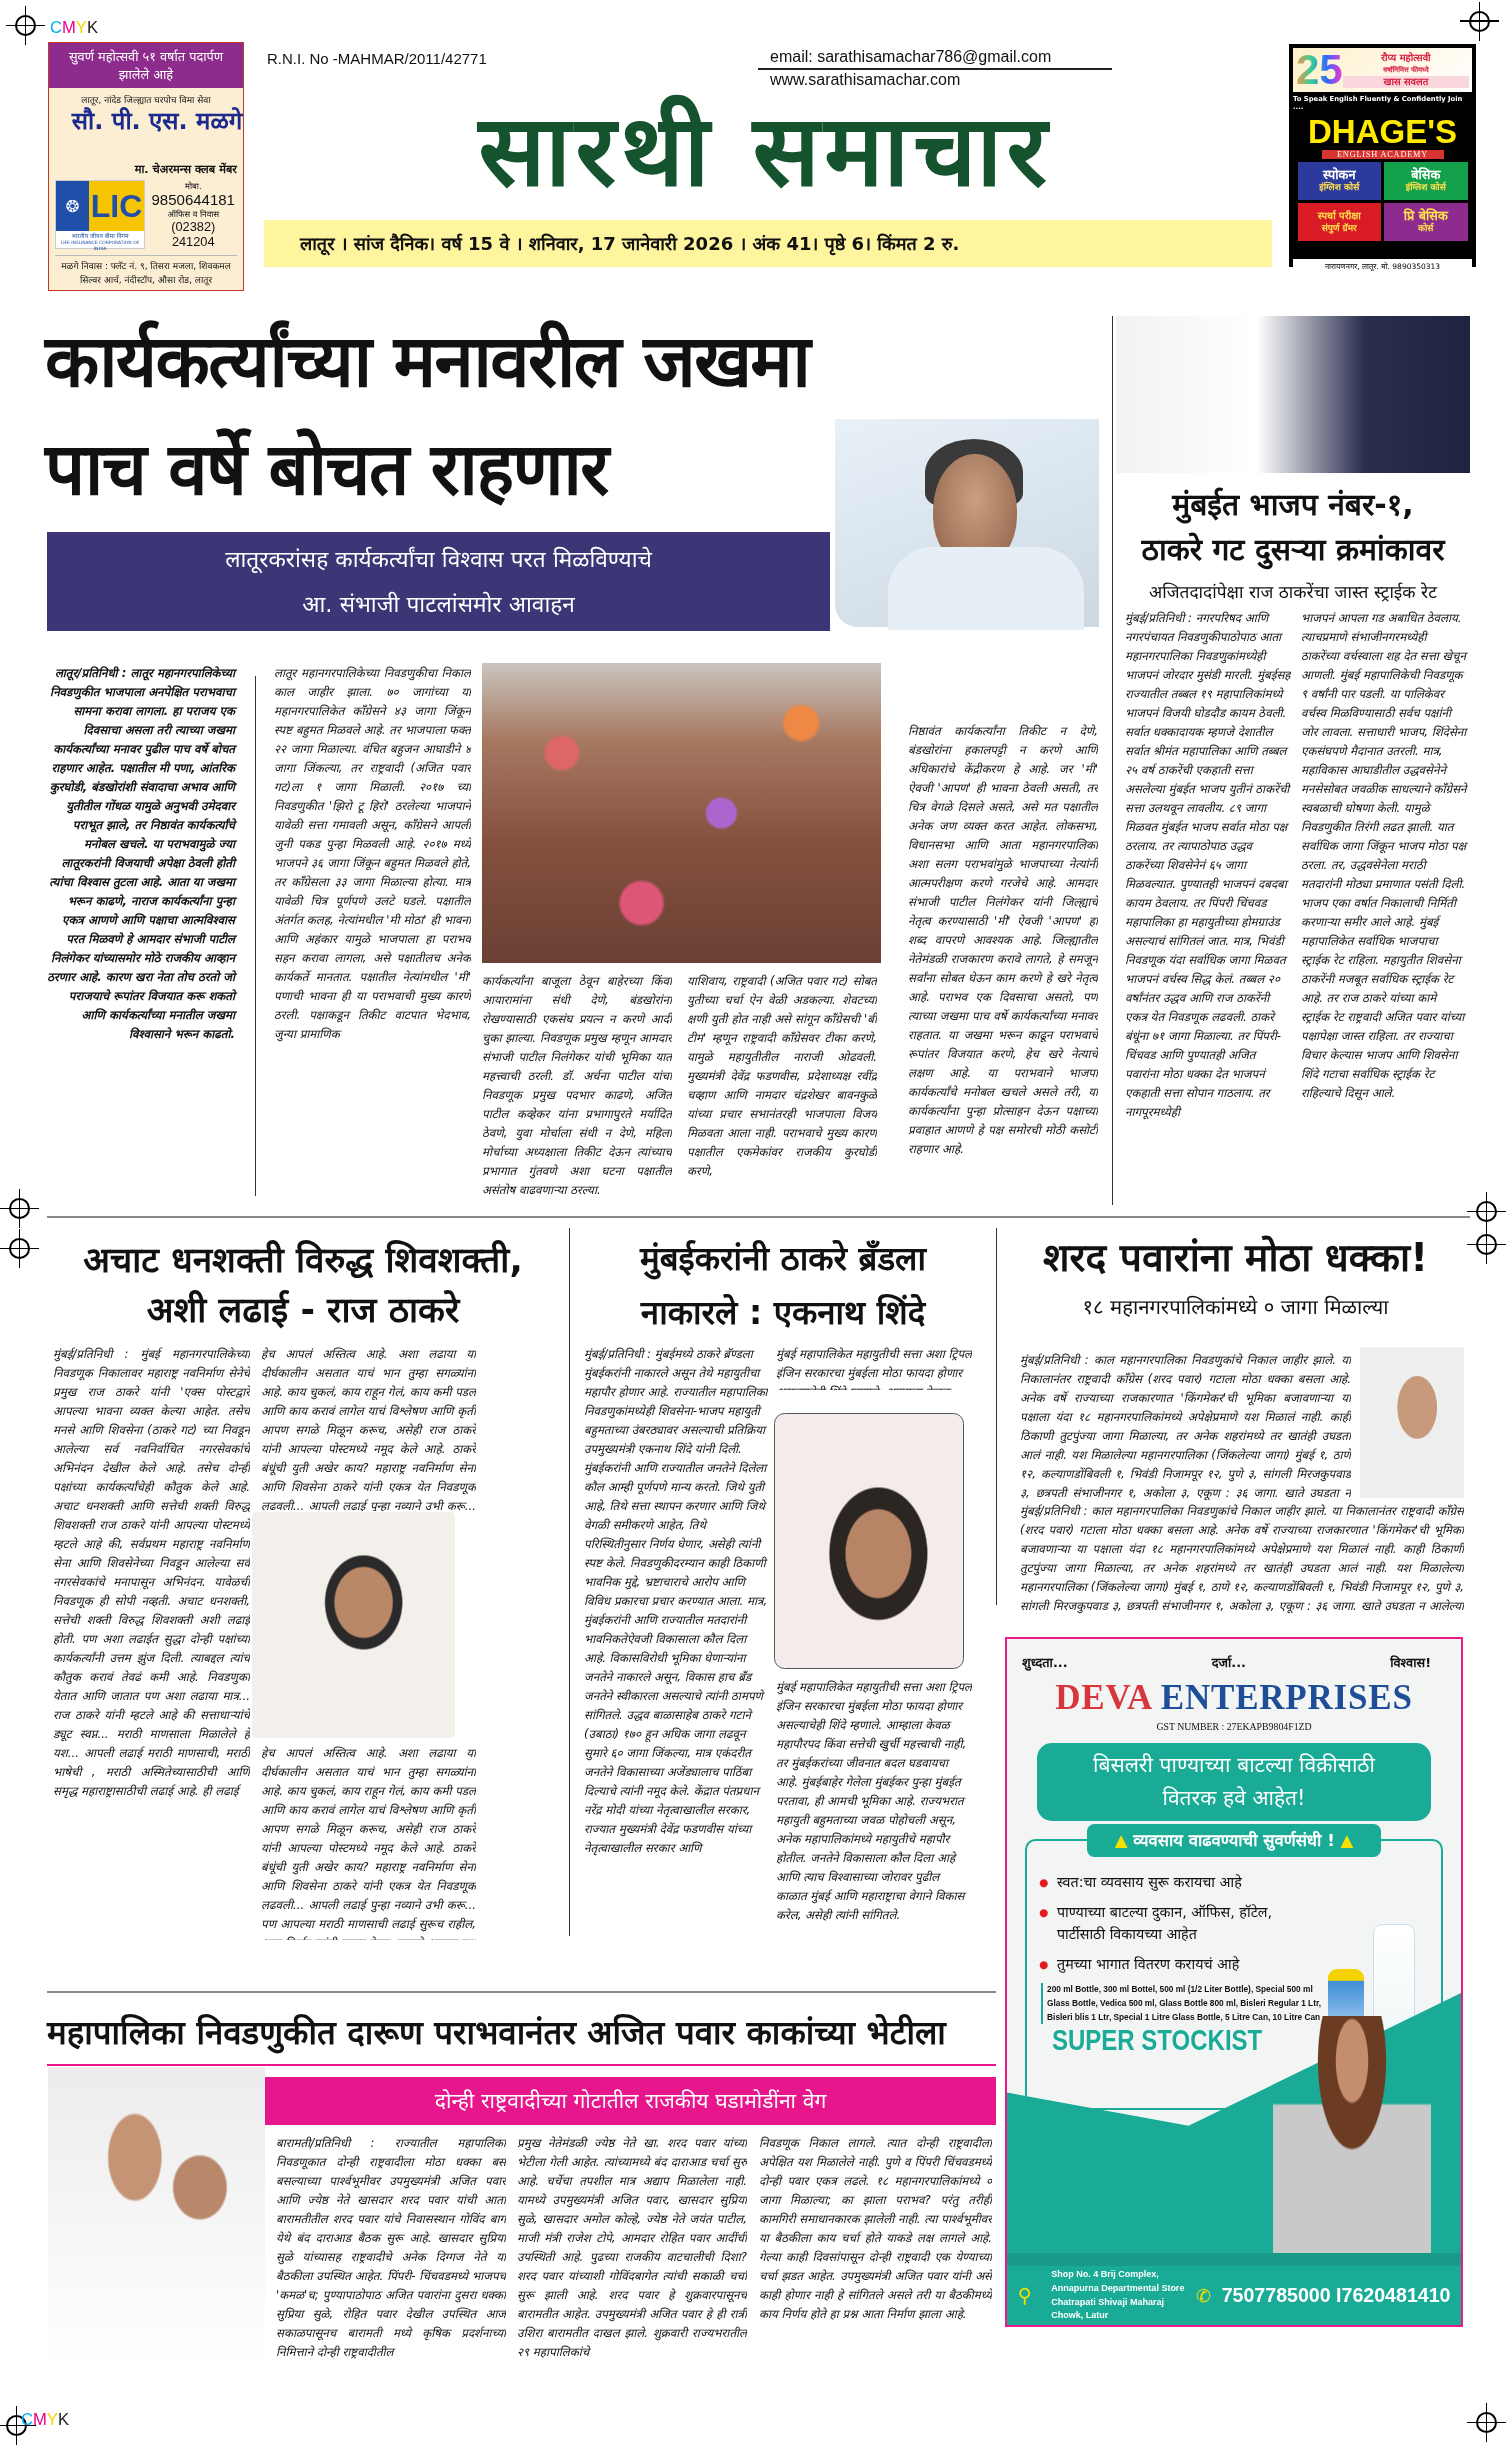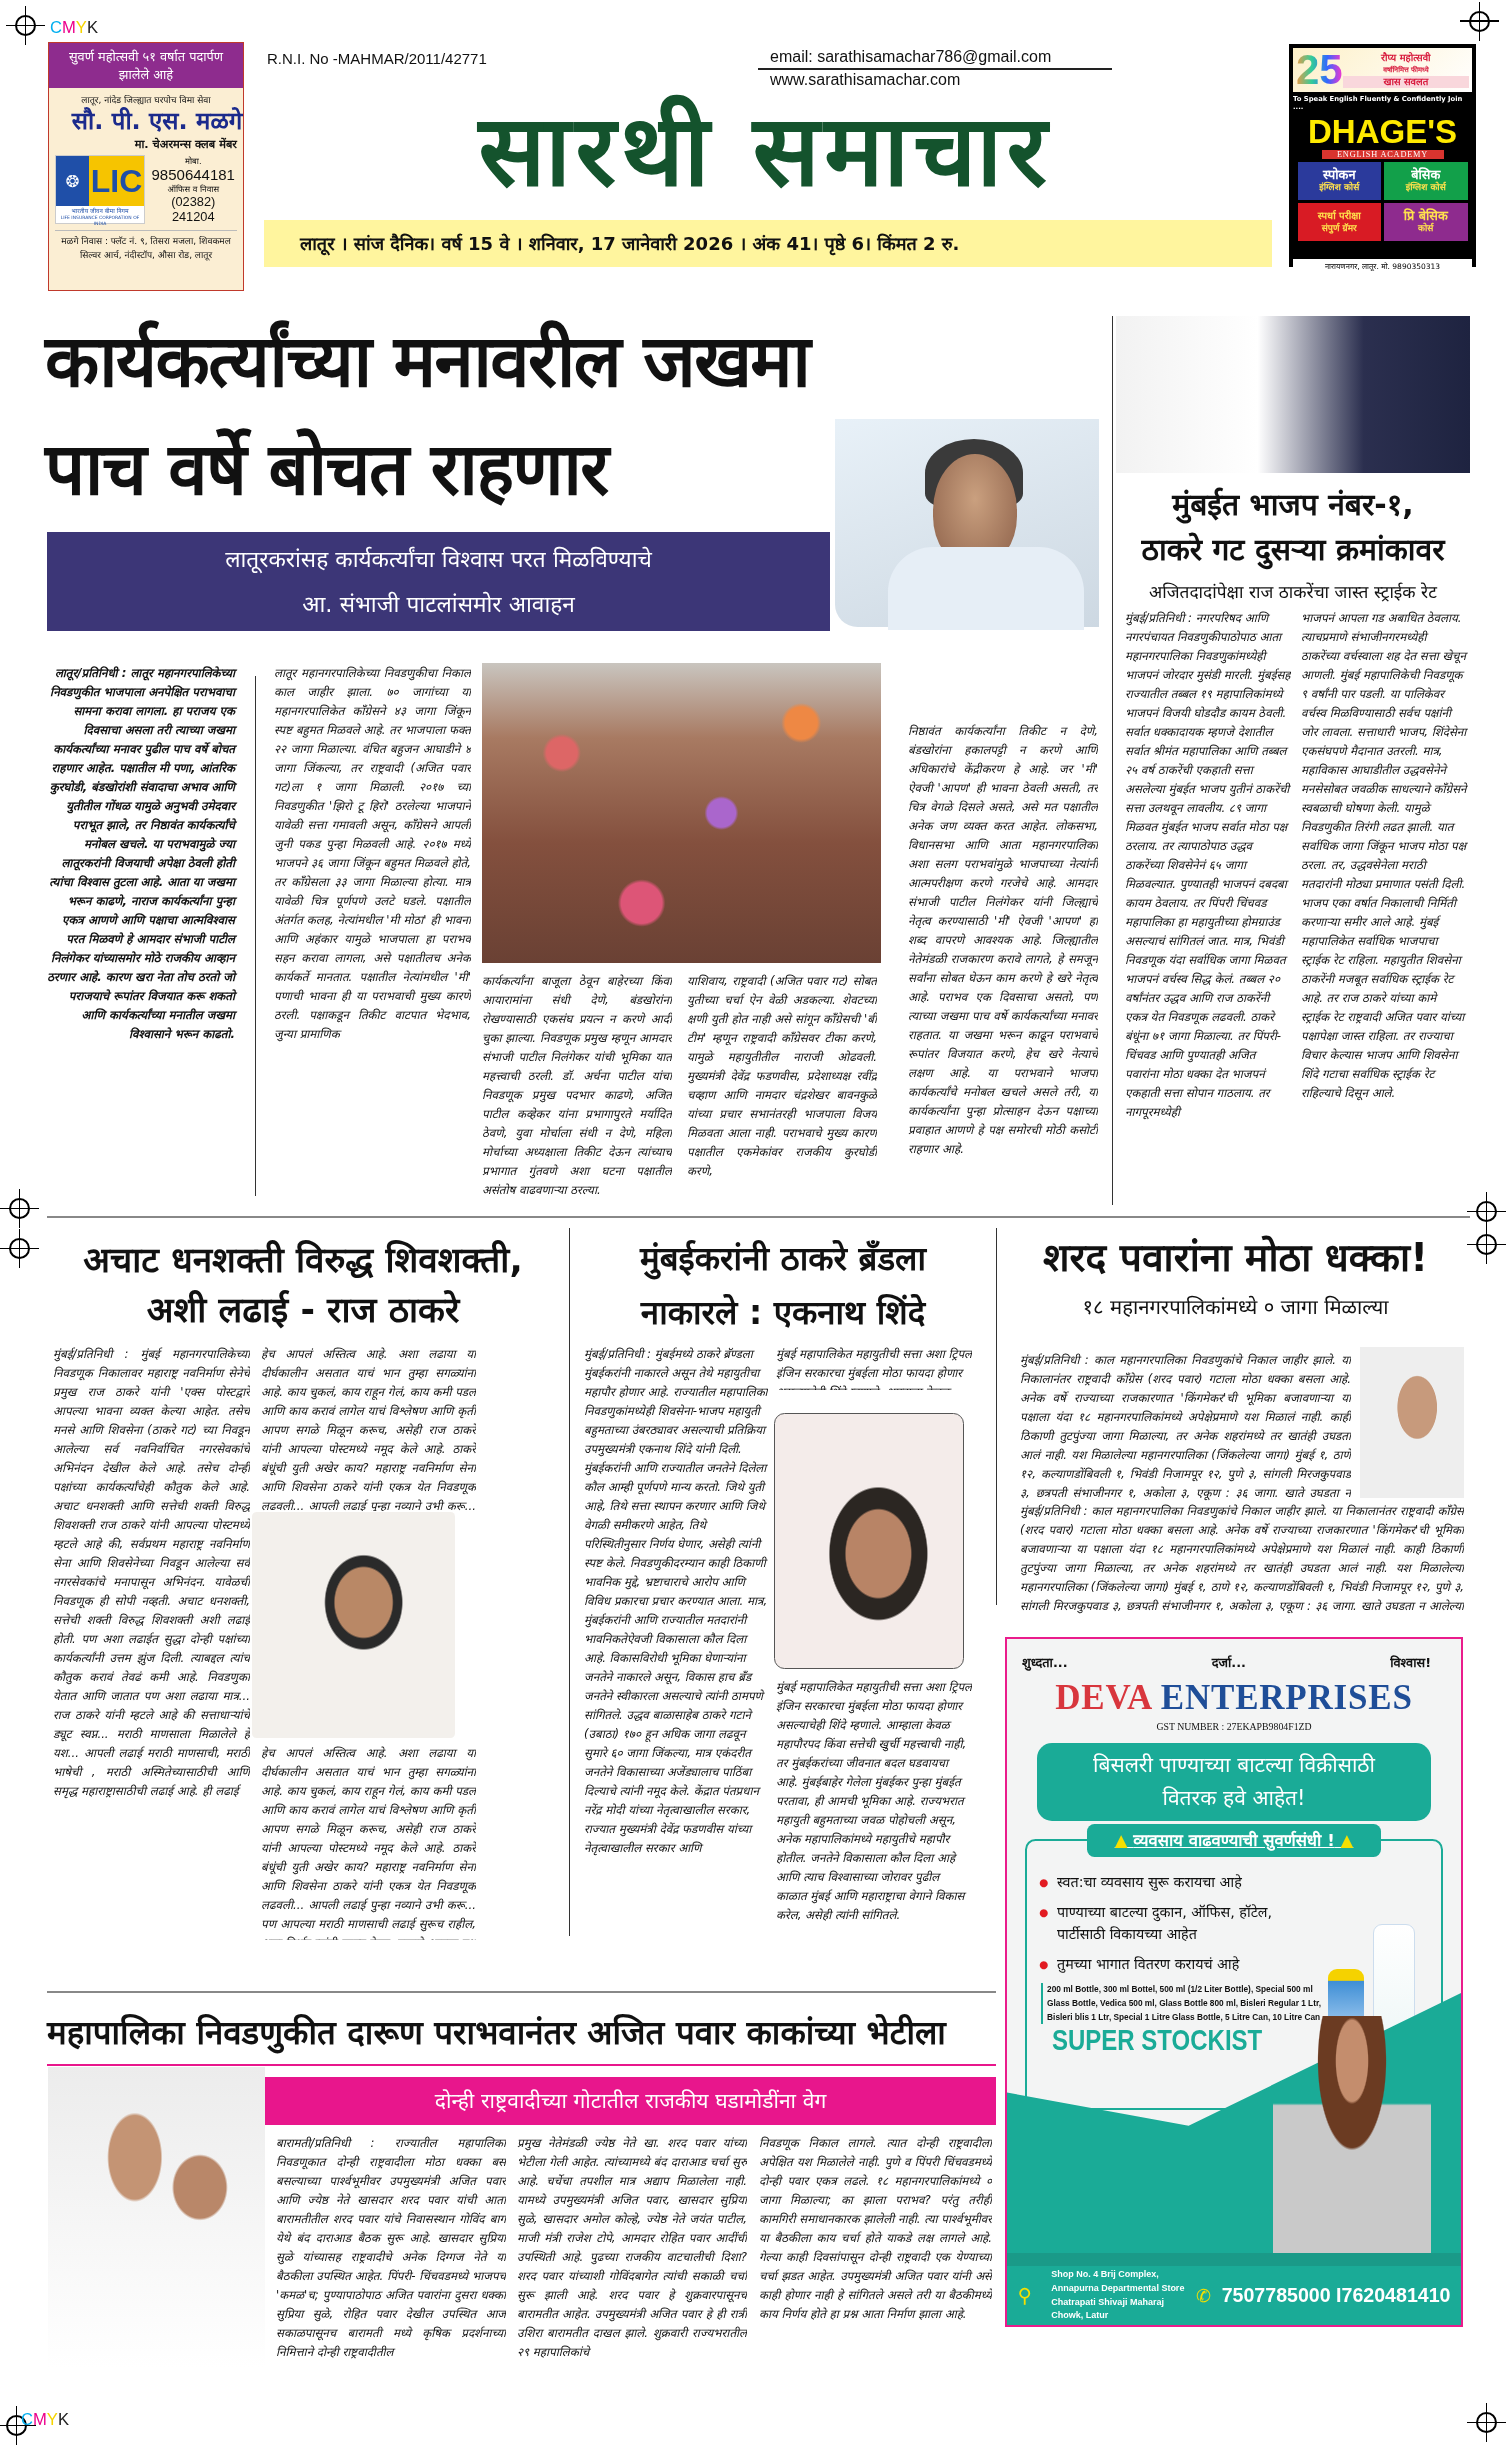--- a/index.html
+++ b/index.html
@@ -10,21 +10,21 @@
   .reg::after { content: ""; position: absolute; left: -6px; top: 12.8px; width: 39px; height: 1.5px; background: #000; }
   .reg span { position: absolute; inset: 3px; border: 2.3px solid #000; border-radius: 50%; }
   .cmyk { font-family: "Liberation Sans", sans-serif; font-size: 16.6px; }
   .cmyk .c { color: #00aeef; } .cmyk .m { color: #ec008c; } .cmyk .y { color: #f5d400; } .cmyk .k { color: #222; }
 
   
   .lic { left: 48px; top: 42px; width: 196px; height: 249px; border: 1.5px solid #c0392b; background: #fbeed3; }
   .lic-top { background: #8e2c8e; color: #fff; text-align: center; font-size: 12.8px; line-height: 18px; padding: 4.5px 3px; }
   .lic-line { text-align: center; font-size: 9px; padding-top: 4.5px; }
   .lic-name { text-align: center; font-size: 24px; font-weight: bold; color: #1b2a8c; line-height: 30px; padding-left: 22px; }
-  .lic-sub { text-align: right; font-size: 11.3px; font-weight: bold; padding-right: 6px; }
+  .lic-sub { text-align: right; font-size: 11.3px; font-weight: bold; padding-right: 6px; margin-top: 25px; }
   .lic-mid { display: flex; padding: 4.5px 6px; gap: 4.5px; }
   .lic-logo { width: 90px; height: 69px; background: #fff; border: 0.8px solid #ccc; }
   .lic-logo-top { display: flex; height: 50px; }
   .lic-emb { width: 33px; background: #1f4fa8; color: #fff; display: flex; align-items: center; justify-content: center; font-size: 16.6px; }
   .lic-txt { flex: 1; background: #f6c400; color: #1f4fa8; font: bold 32px "Liberation Sans", sans-serif; display: flex; align-items: center; justify-content: center; }
   .lic-cap { font-size: 6px; color: #1f4fa8; text-align: center; line-height: 9px; }
   .lic-cont { flex: 1; text-align: center; font-size: 8.3px; }
   .lic-cont .big { font: 15px "Liberation Sans", sans-serif; }
   .lic-addr { border-top: 0.8px solid #bbb; margin: 1.5px 6px; text-align: center; font-size: 9px; line-height: 14.3px; padding-top: 3px; }
 
@@ -77,21 +77,21 @@
   .pawar-img { left: 1360px; top: 1347px; width: 104px; height: 151px; background: radial-gradient(ellipse at 55% 40%,#c79a7c 0 24%,#eee 25%); }
 
   
   .deva { left: 1005px; top: 1637px; width: 458px; height: 690px; border: 2.3px solid #ea1c8c; background: #f3f4f4; overflow: hidden; }
   .deva-tags { display: flex; justify-content: space-between; padding: 13.6px 30px 0 15px; font-size: 12.8px; font-weight: bold; }
   .deva-brand { text-align: center; font: bold 35px "Liberation Serif", serif; letter-spacing: 0.8px; margin-top: 7.5px; }
   .deva-brand .r { color: #d8363d; } .deva-brand .b { color: #1f4e98; }
   .deva-gst { text-align: center; font: 9.8px "Liberation Serif", serif; margin-top: 3px; }
   .deva-hl { margin: 10.5px 30px 0; background: #1aab97; color: #fff; border-radius: 15px; text-align: center; font-size: 21px; line-height: 33px; padding: 6px 0; }
   .deva-box { margin: 18px 18px 0; border: 2.3px solid #1aab97; border-radius: 10.5px; height: 271px; position: relative; padding-top: 30px; }
-  .deva-sub { position: absolute; top: -16.6px; left: 60px; right: 60px; background: #1aab97; color: #fff; text-align: center; font-size: 16.6px; font-weight: bold; line-height: 33px; border-radius: 7.5px; text-decoration: underline; }
+  .deva-sub { position: absolute; top: -16.6px; left: 60px; right: 60px; background: #1aab97; color: #fff; text-align: center; font-size: 16.6px; font-weight: bold; line-height: 33px; border-radius: 7.5px; }
   .deva-bullet { font-size: 14.3px; line-height: 22.6px; padding-left: 30px; width: 286px; position: relative; margin-bottom: 7.5px; }
   .deva-bullet::before { content: "●"; color: #e21b22; position: absolute; left: 12px; font-size: 10.5px; }
   .deva-list { margin: 6px 0 0 13.6px; border-left: 2.3px solid #1aab97; padding-left: 4.5px; font: bold 8.3px "Liberation Sans", sans-serif; line-height: 13.6px; width: 286px; }
   .deva-bottles { position: absolute; right: 22.6px; top: 75px; width: 90px; height: 166px; }
   .bottle { position: absolute; bottom: 0; border-radius: 9px 9px 4.5px 4.5px; }
   .deva-contact { text-align: center; color: #1aab97; font-size: 33px; font-weight: bold; margin-top: 6px; }
   .deva-places { display: grid; grid-template-columns: repeat(5, auto); gap: 4.5px 13.6px; padding: 6px 16.6px; font-size: 14.3px; }
   .deva-places span::before { content: "⚲ "; color: #1aab97; }
   .deva-wave { position: absolute; left: 0; right: 0; top: 354px; bottom: 0; background: #1aab97; clip-path: polygon(0 30%, 40% 40%, 100% 0, 100% 100%, 0 100%); }
   .deva-stock { position: absolute; left: 45px; top: 384px; color: #1aab97; font: bold 30px "Liberation Sans", sans-serif; transform: scaleX(0.8); transform-origin: left; }

